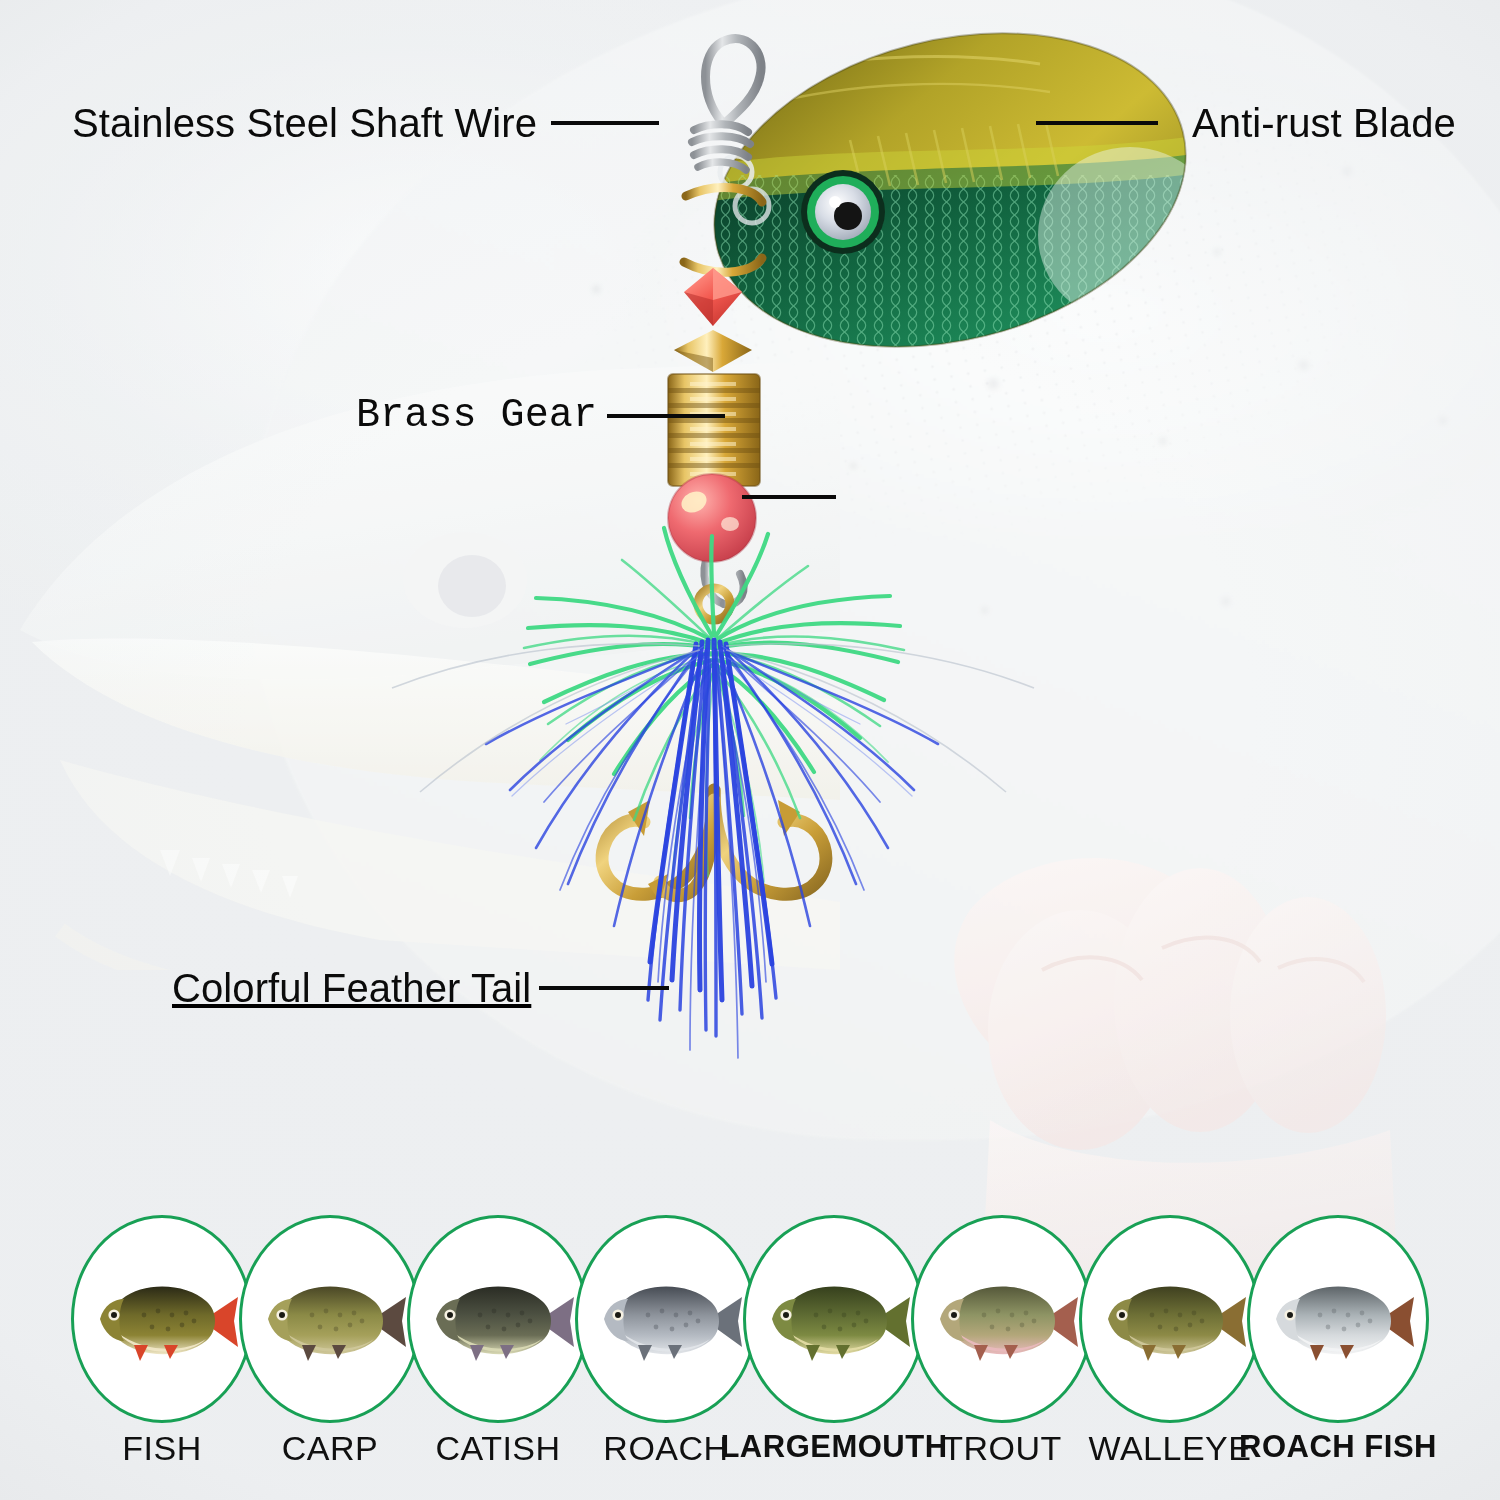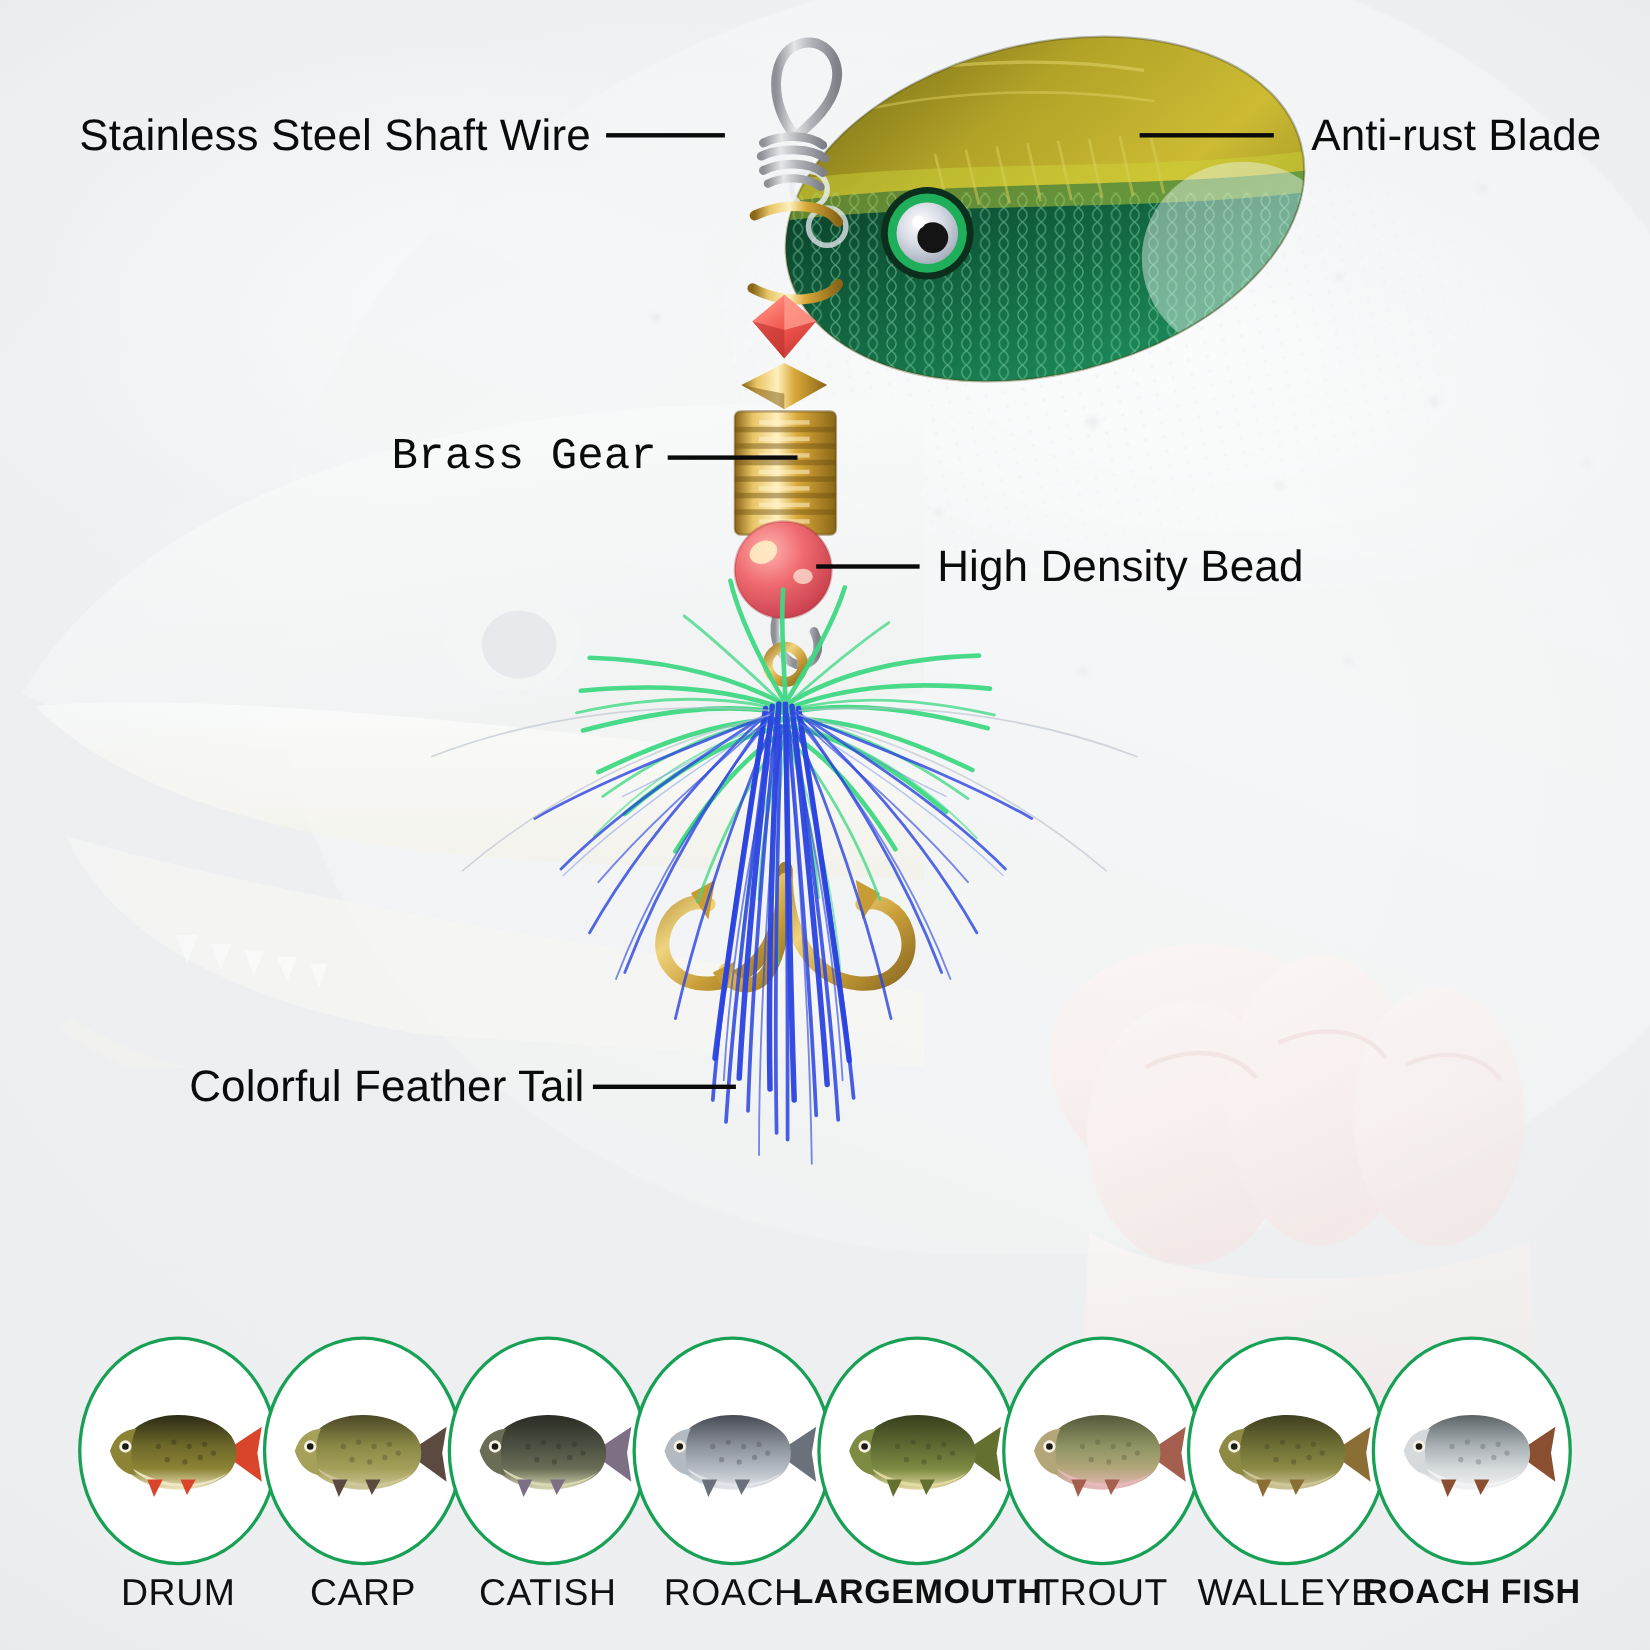--- a/index.html
+++ b/index.html
@@ -443,25 +443,24 @@
     <span class="txt">Anti-rust Blade</span>
   </div>
 
   <div class="callout" style="left:356px;top:396px;font-family:Liberation Mono, monospace;">
     <span class="txt">Brass Gear</span>
     <span class="leader" style="width:118px;margin-left:10px;"></span>
   </div>
 
   <div class="callout" style="left:742px;top:495px;">
     <span class="leader" style="width:94px;margin-right:16px;"></span>
-    <span class="txt">High Density Bead</span>
   </div>
 
 
-  <div class="callout" style="left:172px;top:968px;">
+  <div class="callout" style="left:172px;top:968px;text-decoration:underline;">
     <span class="txt">Colorful Feather Tail</span>
     <span class="leader" style="width:130px;margin-left:8px;"></span>
   </div>
 
   <div class="species-strip" id="species-strip">
       <div class="species">
         <div class="sp-ellipse" style="border-color: rgb(24, 160, 85);"></div>
         <div class="sp-art">
   <svg viewBox="0 0 160 92">
     <defs>
@@ -485,21 +484,21 @@
               <circle cx="90" cy="40" r="2.4"></circle>
       <circle cx="104" cy="38" r="2.4"></circle>
               <circle cx="70" cy="52" r="2.4"></circle>
               <circle cx="86" cy="54" r="2.4"></circle>
       <circle cx="100" cy="50" r="2.4"></circle>
               <circle cx="112" cy="46" r="2.4"></circle>
     </g>
     <circle cx="32" cy="40" r="5.6" fill="#f6f1e2"></circle>
     <circle cx="32" cy="40" r="3" fill="#1a1a14"></circle>
   </svg></div>
-        <div class="sp-label">DRUM</div>
+        <div class="sp-label">FISH</div>
       </div>
       <div class="species">
         <div class="sp-ellipse" style="border-color: rgb(24, 160, 85);"></div>
         <div class="sp-art">
   <svg viewBox="0 0 160 92">
     <defs>
       <linearGradient id="bodyg1" x1="0" y1="0" x2="0" y2="1">
         <stop offset="0%" stop-color="#4a4726"></stop>
         <stop offset="42%" stop-color="#8b8a46"></stop>
         <stop offset="72%" stop-color="#a5a05a"></stop>

